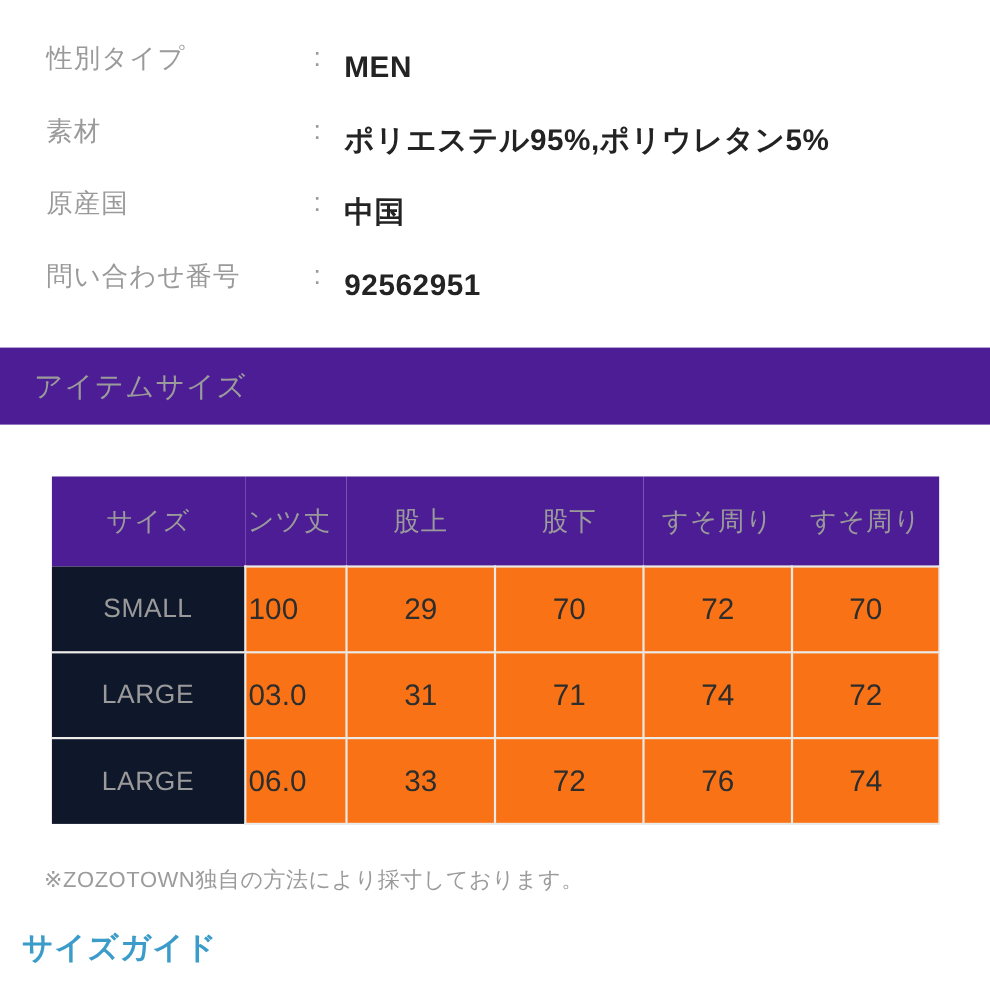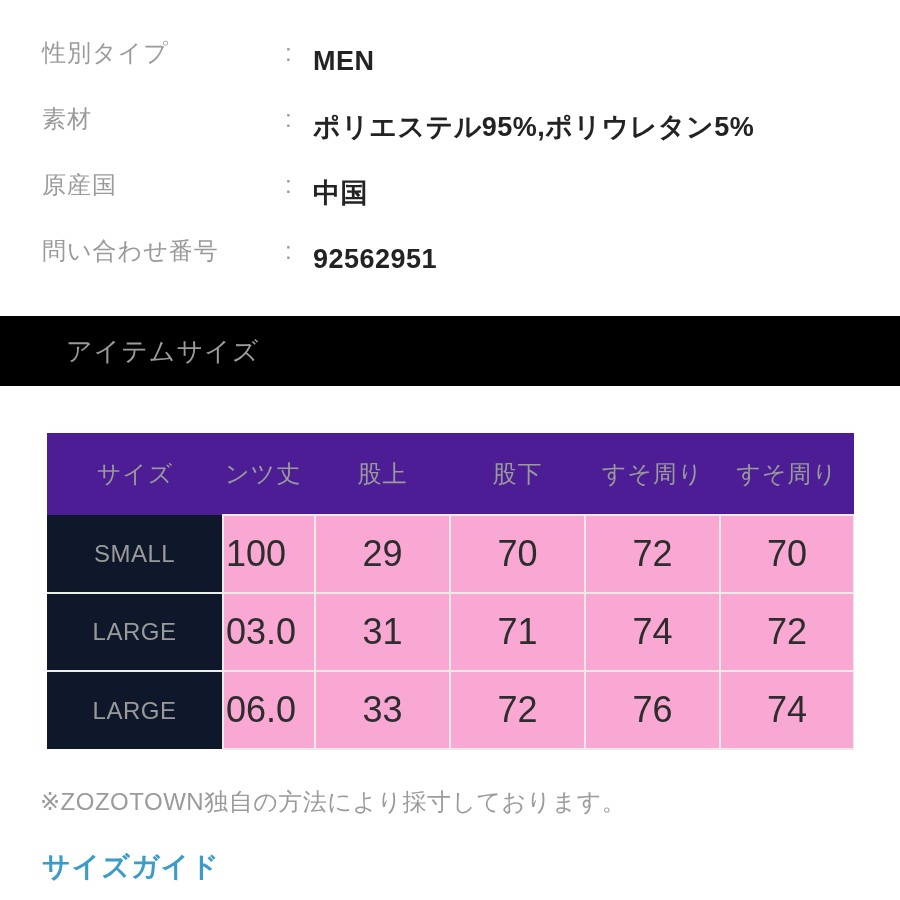--- a/index.html
+++ b/index.html
@@ -20,23 +20,23 @@
     align-items: center;
   }
   .spec-label { color: #9a9a9a; font-size: 24px; letter-spacing: 1px; }
   .spec-sep   { color: #9a9a9a; font-size: 24px; }
   .spec-value { color: #232323; font-size: 27px; font-weight: bold; letter-spacing: 0.5px; margin-top: 16px; }
 
   
   .band {
     margin-top: 32px;
     height: 70px;
-    background: #000000;
+    background: #4c1d95;
     display: flex; align-items: center;
-    padding-left: 66px;
+    padding-left: 31px;
     color: #9b9b9b; font-size: 26px; letter-spacing: 1px;
   }
 
   
   .table-wrap { margin: 47px 0 0 47px; width: 807px; overflow: hidden; }
   table.size-table {
     border-collapse: collapse;
     table-layout: fixed;
     width: 807px;
   }
@@ -65,38 +65,38 @@
     font-size: 24px;
     font-weight: normal;
     text-align: center;
     letter-spacing: 0.5px;
     border-top: 2px solid #efede9;
   }
   .size-table tbody tr:first-child th { border-top: none; }
 
   .size-table tbody td {
     height: 78px;
-    background: #f9a8d4;
+    background: #f97316;
     color: #2d2d2d;
-    font-size: 36px;
+    font-size: 27px;
     text-align: center;
     border: 2px solid #eceae7;
   }
   .size-table tbody td.clipped { text-align: left; padding-left: 2px; }
 
   
   .note {
     margin: 36px 0 0 40px;
     color: #9b9b9b;
-    font-size: 24px;
+    font-size: 20px;
     letter-spacing: 0.5px;
   }
   .guide-link {
     display: inline-block;
-    margin: 30px 0 0 42px;
+    margin: 30px 0 0 20px;
     color: #3b9cc9;
     font-size: 28px;
     font-weight: bold;
     text-decoration: none;
     letter-spacing: 1px;
     cursor: pointer;
     text-align: center;
   }
 </style>
 </head>

